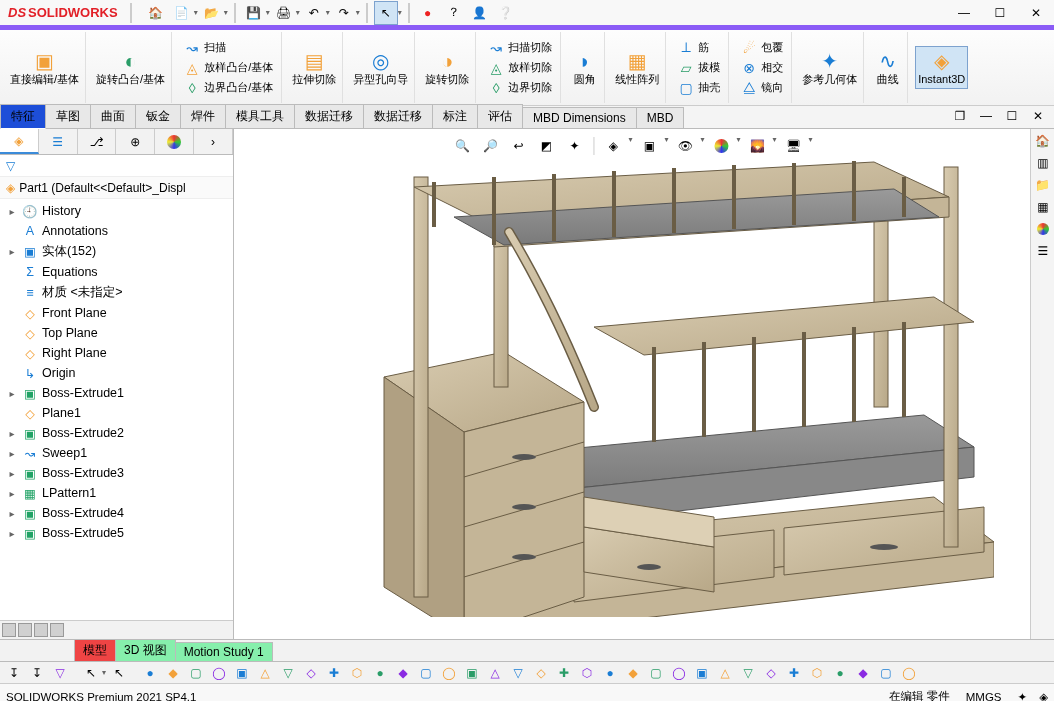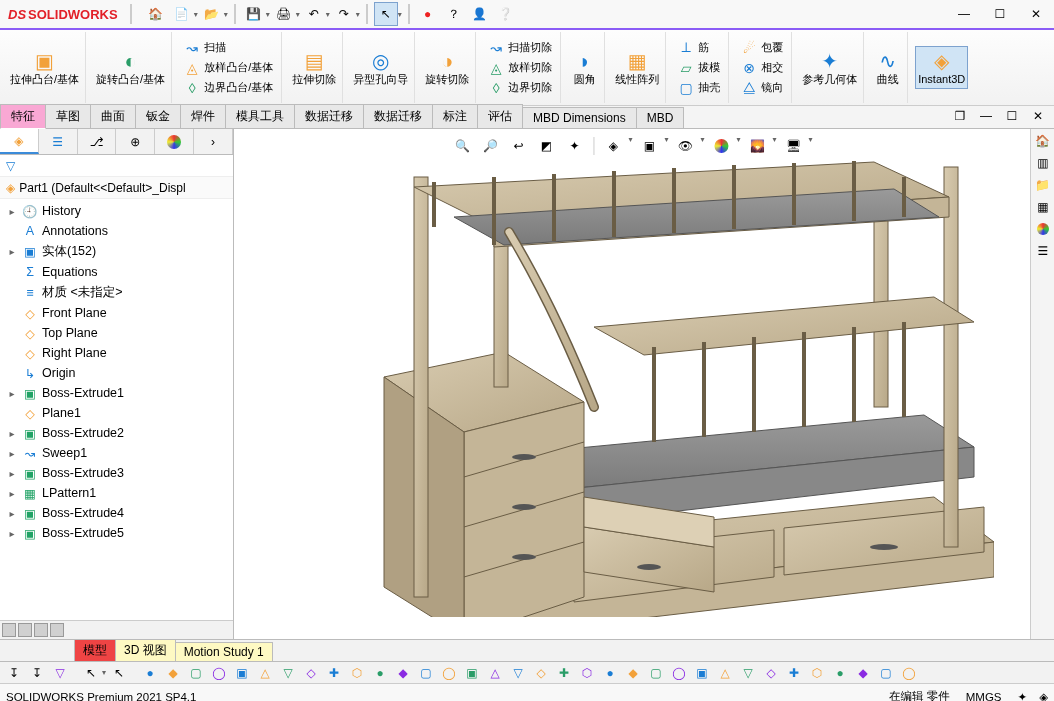--- a/index.html
+++ b/index.html
@@ -1,17 +1,17 @@
 <!DOCTYPE html>
 <html><head>
 <meta charset="utf-8">
 <style>
 * { box-sizing: border-box; margin: 0; padding: 0; font-family: "Microsoft YaHei", Tahoma, sans-serif; }
 body { width: 1054px; height: 701px; background: #fff; overflow: hidden; font-size: 12px; color: #000; }
-.titlebar { height: 30px; background: #f8f8f8; display: flex; align-items: center; border-bottom: 2px solid #8b5cf6; }
+.titlebar { height: 30px; background: #f8f8f8; display: flex; align-items: center; border-bottom: 5px solid #8b5cf6; }
 .logo { display: flex; align-items: center; padding: 0 8px; font-weight: bold; color: #e22028; font-size: 13px; }
 .logo-ds { font-style: italic; margin-right: 2px; }
 .menus { display: flex; gap: 6px; margin-left: 12px; }
 .menu-item { padding: 4px 6px; cursor: default; }
 .title-sep { width: 2px; height: 20px; background: #ccc; margin: 0 4px; }
 .quick-icons { display: flex; gap: 2px; align-items: center; margin-left: 8px; }
 .qbtn { width: 24px; height: 24px; display: flex; align-items: center; justify-content: center; border: 1px solid transparent; }
 .qbtn.act { background: #d0e4f5; border-color: #7da2ce; }
 .dd { font-size: 8px; color: #666; margin-left: -2px; }
 .spacer { flex: 1; }
@@ -20,21 +20,21 @@
 .ribbon { height: 76px; background: linear-gradient(#fdfdfd,#f2f2f2); border-bottom: 1px solid #ccc; display: flex; align-items: stretch; gap: 4px; padding: 2px 4px; overflow: hidden; }
 .rgrp { display: flex; flex-direction: column; align-items: center; justify-content: center; padding: 2px 4px; border-right: 1px solid #e0e0e0; min-width: 40px; }
 .rbtn-lg { display: flex; flex-direction: column; align-items: center; font-size: 11px; line-height: 1.15; text-align: center; cursor: default; padding: 2px; }
 .rbtn-lg.active { background: #d0e4f5; outline: 1px solid #7da2ce; }
 .ricon-lg { width: 24px; height: 24px; display: flex; align-items: center; justify-content: center; font-size: 20px; }
 .rcol { display: flex; flex-direction: column; gap: 2px; justify-content: center; }
 .rbtn-sm { display: flex; align-items: center; gap: 4px; font-size: 11px; padding: 1px 4px; white-space: nowrap; cursor: default; }
 .ricon-sm { width: 16px; height: 16px; display: inline-flex; align-items: center; justify-content: center; font-size: 14px; }
 .tabs { height: 23px; background: #f4f4f4; border-bottom: 1px solid #bbb; display: flex; align-items: flex-end; }
 .tab { padding: 3px 10px; font-size: 12px; background: #e8e8e8; border: 1px solid #bbb; border-bottom: none; margin-right: -1px; cursor: default; }
-.tab.active { background: #f9a8d4; position: relative; z-index: 2; border-bottom: 1px solid #fff; margin-bottom: -1px; }
+.tab.active { background: #1d4ed8; position: relative; z-index: 2; border-bottom: 1px solid #fff; margin-bottom: -1px; }
 .tab-right-btns { margin-left: auto; display: flex; gap: 2px; padding-right: 4px; }
 .mainarea { display: flex; height: calc(701px - 30px - 76px - 23px - 22px - 22px - 18px); }
 .leftpanel { width: 234px; background: #fff; border-right: 1px solid #bbb; display: flex; flex-direction: column; overflow: hidden; }
 .lp-tabs { height: 26px; display: flex; border-bottom: 1px solid #bbb; background: #f2f2f2; }
 .lp-tab { flex: 1; display: flex; align-items: center; justify-content: center; border-right: 1px solid #ccc; cursor: default; }
 .lp-tab.active { background: #fff; border-bottom: 2px solid #3b8bd9; }
 .lp-filter { height: 22px; display: flex; align-items: center; padding: 0 6px; border-bottom: 1px solid #eee; }
 .lp-header { height: 22px; display: flex; align-items: center; padding: 0 6px; border-bottom: 1px solid #eee; background: #fafafa; white-space: nowrap; overflow: hidden; }
 .tree { flex: 1; overflow-y: auto; overflow-x: hidden; padding: 2px 0 2px 4px; }
 .tnode { display: flex; align-items: center; gap: 4px; padding: 2px 0 2px 2px; font-size: 12.5px; white-space: nowrap; cursor: default; }
@@ -42,21 +42,21 @@
 .ticon { width: 16px; height: 16px; display: inline-flex; align-items: center; justify-content: center; }
 .lp-bottom { display:flex; gap: 2px; padding: 2px; border-top:1px solid #ccc; background:#f2f2f2;}
 .lp-bb { width: 14px; height: 14px; background: #d0d0d0; border: 1px solid #999; }
 .canvas { flex:1; position: relative; background: #fff; overflow: hidden; }
 .viewtoolbar { position: absolute; top: 4px; left: 50%; transform: translateX(-50%); display: flex; gap: 6px; background: rgba(250,250,250,.0); padding: 2px; }
 .viewtoolbar .qbtn { width: 22px; height: 22px; }
 .vsep { width:1px; background:#ccc; margin:2px 2px;}
 .rightbar { width: 24px; background: #f4f4f4; border-left: 1px solid #ccc; display: flex; flex-direction: column; gap: 2px; padding: 2px; }
 .rightbar .qbtn { width: 20px; height: 20px; }
 .bottomtabs { height: 22px; background: #f2f2f2; border-top: 1px solid #bbb; display: flex; align-items: flex-end; padding-left: 4px; }
-.btab { padding: 2px 8px; font-size: 12px; border: 1px solid #bbb; border-bottom: none; background:#fef9c3; margin-right:-1px; cursor:default;}
+.btab { padding: 2px 8px; font-size: 12px; border: 1px solid #bbb; border-bottom: none; background:#86efac; margin-right:-1px; cursor:default;}
 .btab.active { background:#ef4444; }
 .bottomtoolbar { height: 22px; background: #f2f2f2; border-top: 1px solid #bbb; display: flex; align-items: center; gap: 3px; padding: 0 4px; overflow: hidden; }
 .bottomtoolbar .qbtn { width: 20px; height: 20px; }
 .statusbar { height: 26px; background: #f8f8f8; border-top: 1px solid #ccc; display: flex; align-items: center; font-size: 11.5px; padding: 0 6px; }
 .statusbar .seg { margin-right: 16px; }
 svg { display: block; }
 
 .bed-svg { position:absolute; left: 60px; top: 18px; }
 </style>
 </head>
@@ -99,21 +99,21 @@
     <div class="qbtn">—</div>
     <div class="qbtn">☐</div>
     <div class="qbtn">✕</div>
   </div>
 </div>
 
 <div class="ribbon">
   <div class="rgrp">
     <div class="rbtn-lg">
       <span class="ricon-lg" style="color:#f2a13a">▣</span>
-      <span>拉伸凸台/基体</span>
+      <span>直接编辑/基体</span>
     </div>
   </div>
   <div class="rgrp">
     <div class="rbtn-lg">
       <span class="ricon-lg" style="color:#2a9d68">◐</span>
       <span>旋转凸台/基体</span>
     </div>
   </div>
   <div class="rgrp">
       <div class="rcol">

